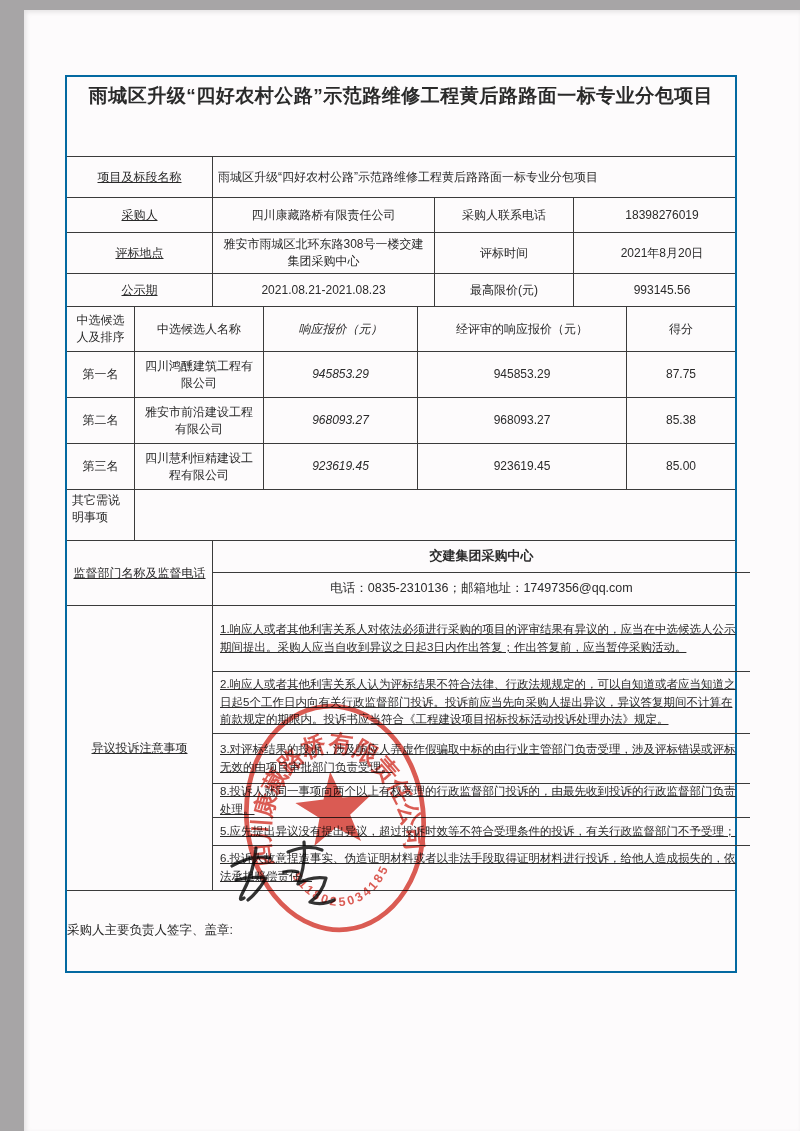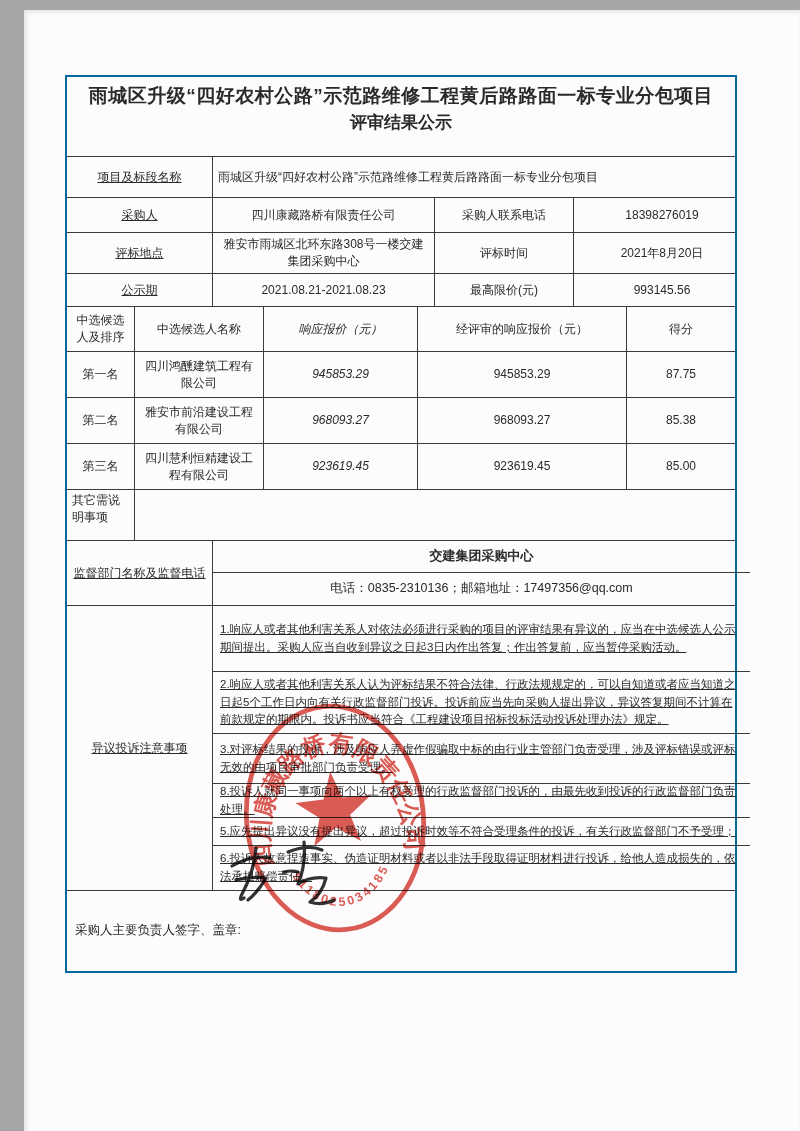--- a/index.html
+++ b/index.html
@@ -47,40 +47,39 @@
     border-bottom:1px solid #3b3b3b;box-sizing:border-box;flex:none;
     display:flex;align-items:center;justify-content:center;padding:2px 6px;
   }
   .sub.end{border-bottom:none;}
   .sub.note{
     justify-content:flex-start;text-align:left;font-size:11.5px;line-height:1.55;padding:3px 7px;text-decoration:underline;
   }
   .sup-name{font-size:13px;font-weight:bold;height:32px;}
   .sup-contact{font-size:12.5px;height:32px;}
   .sig-cell{
-    border-right:none;justify-content:flex-start;text-align:left;padding-left:8px;font-size:12.5px;
+    border-right:none;justify-content:flex-start;text-align:left;padding-left:0;font-size:12.5px;
   }
   .stamp{
     position:absolute;left:216px;top:687px;width:190px;height:242px;
     transform:rotate(-6deg);opacity:.88;mix-blend-mode:multiply;pointer-events:none;
   }
   .signature{
     position:absolute;left:194px;top:822px;width:150px;height:90px;
     opacity:.9;mix-blend-mode:multiply;pointer-events:none;
   }
 </style>
 </head>
 <body>
 
 <div class="page">
   <div class="doc">
 
     <div class="title-row">
       <div class="title-main">雨城区升级“四好农村公路”示范路维修工程黄后路路面一标专业分包项目</div>
-      <div class="title-sub">评审结果公示</div>
     </div>
 
     <div class="row">
       <div class="cell w131 h40">项目及标段名称</div>
       <div class="cell w537 h40 end left">雨城区升级“四好农村公路”示范路维修工程黄后路路面一标专业分包项目</div>
     </div>
 
     <div class="row">
       <div class="cell w131 h34">采购人</div>
       <div class="cell w222 h34">四川康藏路桥有限责任公司</div>

